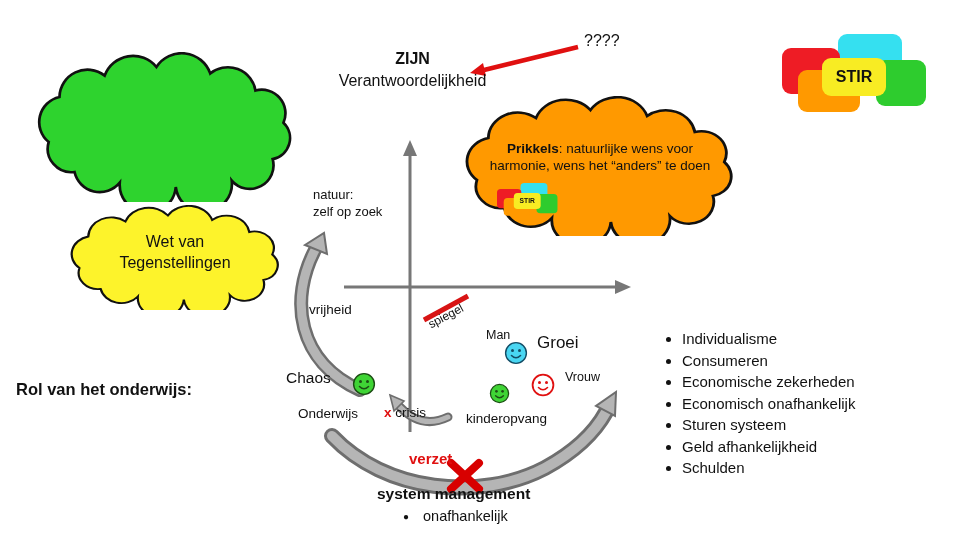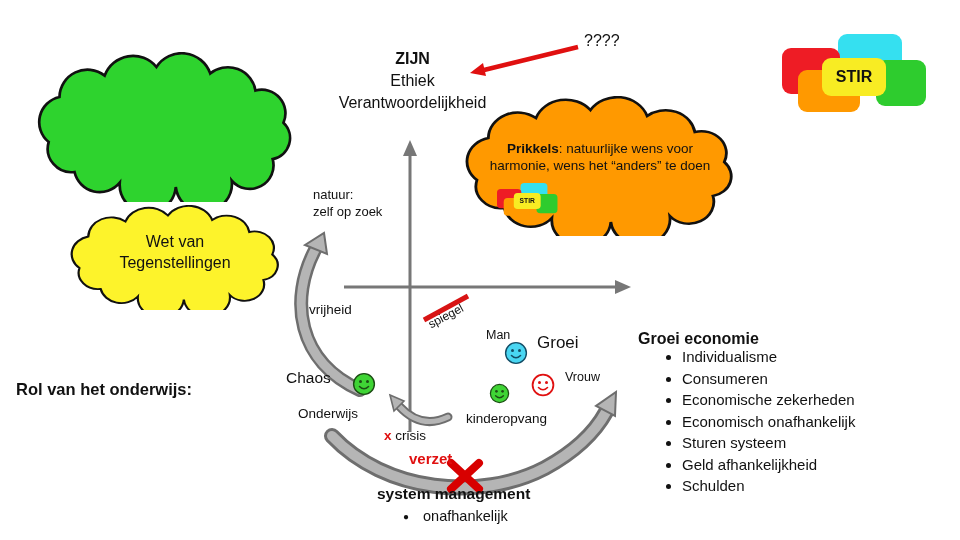--- a/index.html
+++ b/index.html
@@ -144,34 +144,33 @@
   <svg width="21" height="21" viewBox="0 0 24 24">
       <circle cx="12" cy="12" r="10.4" fill="#3fd435" stroke="#1c4d14" stroke-width="1.4"></circle>
       <circle cx="8.5" cy="9.5" r="1.5" fill="#1c4d14"></circle>
       <circle cx="15.5" cy="9.5" r="1.5" fill="#1c4d14"></circle>
       <path d="M7.5 14.5 Q12 19 16.5 14.5" fill="none" stroke="#1c4d14" stroke-width="1.6" stroke-linecap="round"></path>
     </svg>
 </div>
 
 <div class="lbl abs" id="zijn-block">
   <div class="bold">ZIJN</div>
-  <div>Ethiek</div>
   <div>Verantwoordelijkheid</div>
 </div>
 
 <div class="lbl" style="left:584px;top:32px;font-size:16px;">????</div>
 
 <div class="lbl pre" style="left:313px;top:186px;font-size:13px;line-height:17px;">natuur:
 zelf op zoek</div>
 <div class="lbl" style="left:309px;top:302px;">vrijheid</div>
 <div class="lbl" id="spiegel-label" style="left:429px;top:318px;">spiegel</div>
 <div class="lbl" style="left:286px;top:369px;font-size:15.5px;">Chaos</div>
 <div class="lbl" style="left:298px;top:406px;">Onderwijs</div>
 
-<div class="lbl" style="left:384px;top:428px;">
+<div class="lbl" style="left:384px;top:405px;">
   <span class="bold red">x</span>
   <span>crisis</span>
 </div>
 
 <div class="lbl" style="left:486px;top:328px;font-size:12.5px;">Man</div>
 <div class="lbl" style="left:537px;top:333px;font-size:17px;">Groei</div>
 <div class="lbl" style="left:565px;top:370px;font-size:12.5px;">Vrouw</div>
 <div class="lbl" style="left:466px;top:411px;">kinderopvang</div>
 
 <div class="lbl bold red" style="left:409px;top:450px;font-size:15px;">verzet</div>
@@ -180,21 +179,20 @@
 <div class="lbl bullet-row" style="left:403px;top:508px;font-size:14.5px;">
   <span class="bullet-dot">●</span>
   <span>onafhankelijk</span>
 </div>
 
 <div class="list-block" id="left-list" style="left:16px;top:380px;width:310px;">
   <h3>Rol van het onderwijs:</h3>
 </div>
 
 <div class="list-block" id="right-list" style="left:638px;top:330px;width:300px;">
-  <h3>Groei economie</h3>
   <ul>
     <li>Individualisme</li>
     <li>Consumeren</li>
     <li>Economische zekerheden</li>
     <li>Economisch onafhankelijk</li>
     <li>Sturen systeem</li>
     <li>Geld afhankelijkheid</li>
     <li>Schulden</li>
   </ul>
 </div>

